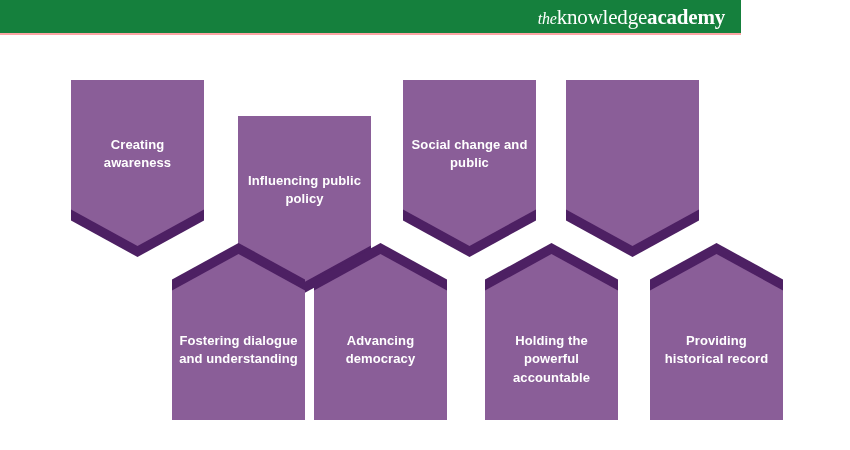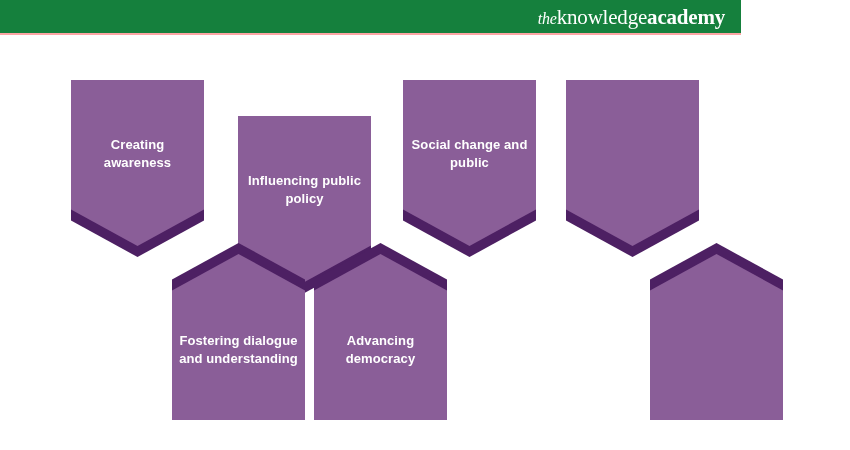--- a/index.html
+++ b/index.html
@@ -160,19 +160,25 @@
     <div class="face"></div>
     <div class="label">Fostering dialogue and understanding</div>
   </div>
 
   <div class="node up" style="left:314px; top:218px;">
     <div class="shadow"></div>
     <div class="face"></div>
     <div class="label">Advancing democracy</div>
   </div>
 
+  <div class="node up" style="left:485px; top:218px;">
+    <div class="shadow"></div>
+    <div class="face"></div>
+    <div class="label">Holding the powerful accountable</div>
+  </div>
 
   <div class="node up" style="left:650px; top:218px;">
     <div class="shadow"></div>
     <div class="face"></div>
+    <div class="label">Providing historical record</div>
   </div>
 
 </div>
 
 </body></html>

